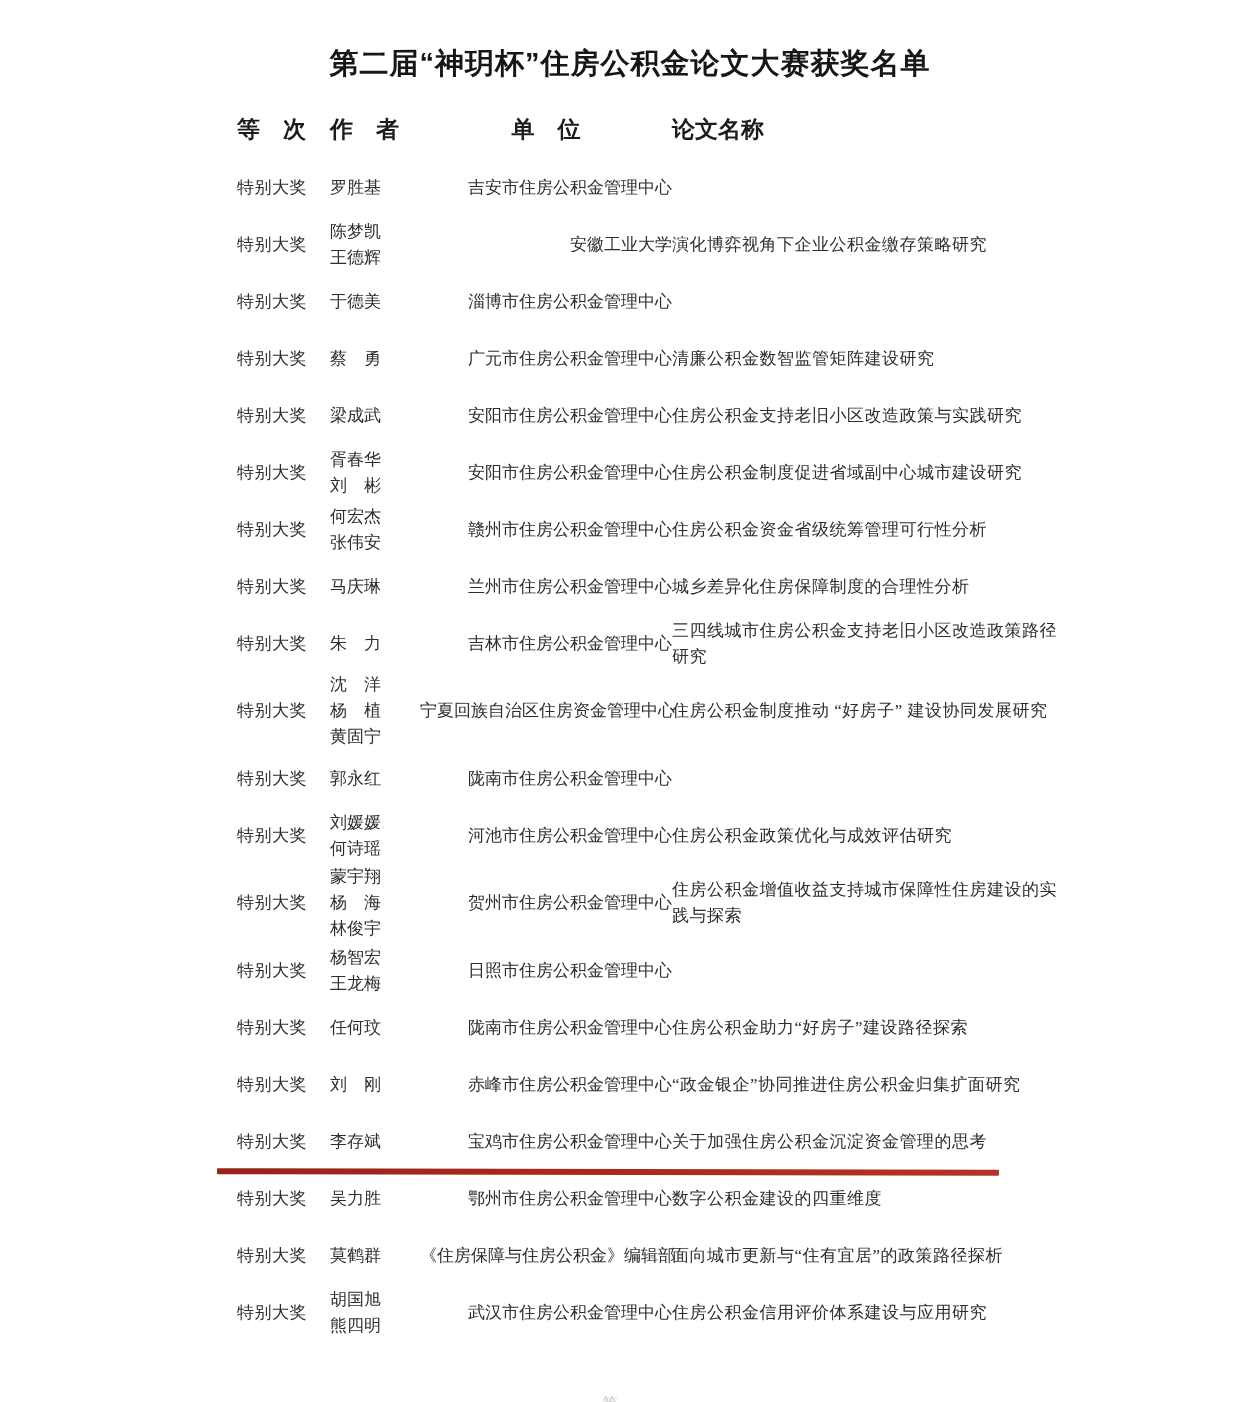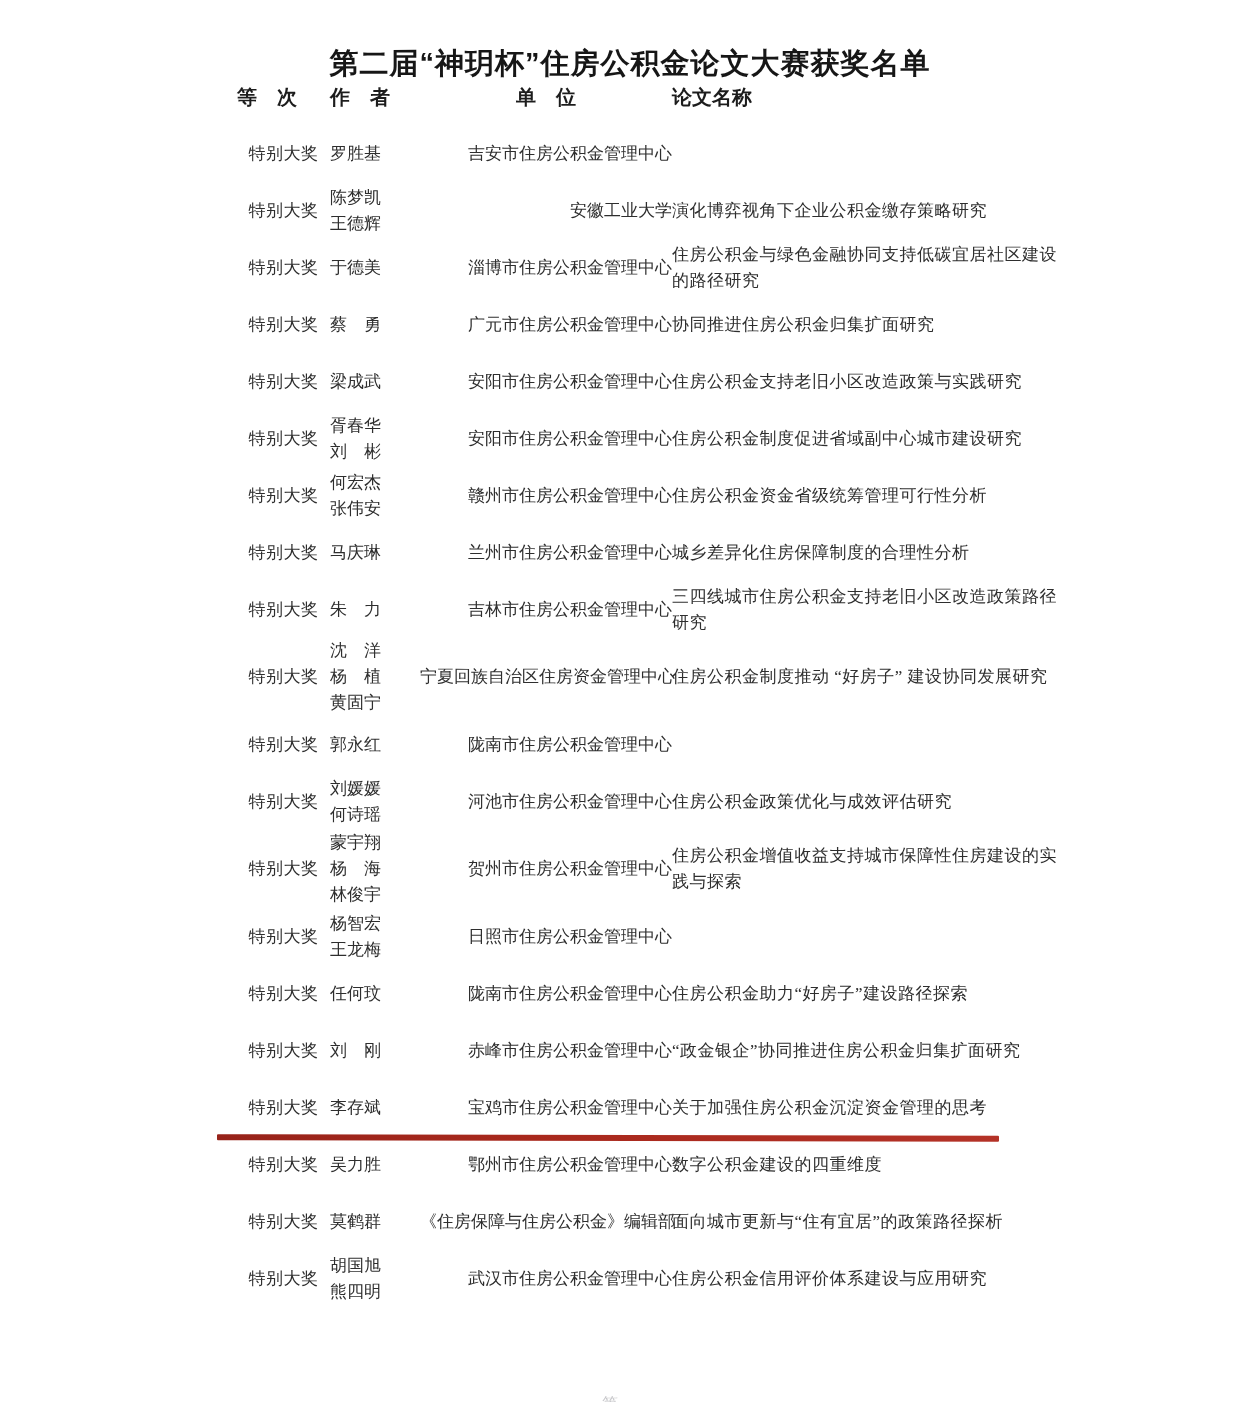--- a/index.html
+++ b/index.html
@@ -25,35 +25,36 @@
   .tbl{
     padding-left:237px;
     padding-right:190px;
   }
   .grid-row{
     display:grid;
     grid-template-columns:93px 90px 252px 1fr;
     align-items:center;
   }
   .hdr{
+    margin-top:30px;
     font-family:"Liberation Sans","DejaVu Sans",sans-serif;
     font-weight:bold;
-    font-size:20px;
+    font-size:23px;
     color:#1c1c1c;
   }
   .hdr .h-org{text-align:center;}
   .hdr .h-paper{text-align:left;}
   #rows{margin-top:14px;}
   .row{
     min-height:57px;
     position:relative;
     font-size:17px;
     line-height:26px;
   }
-  .c-rank{letter-spacing:0.5px;text-align:center;}
+  .c-rank{letter-spacing:0.5px;}
   .c-auth span{display:block;}
   .c-org{text-align:right;white-space:nowrap;}
   .c-paper{letter-spacing:0.5px;padding-right:2px;}
   .redline{
     position:absolute;
     left:-20px;
     bottom:-5px;
     width:782px;
     height:6px;
     background:linear-gradient(90deg,#97231a,#a8281c 40%,#b43227);
@@ -104,29 +105,28 @@
           </div>
           <div class="c-org">安徽工业大学</div>
           <div class="c-paper">演化博弈视角下企业公积金缴存策略研究</div>
         </div>
         <div class="row grid-row">
           <div class="c-rank">特别大奖</div>
           <div class="c-auth">
             <span>于德美</span>
           </div>
           <div class="c-org">淄博市住房公积金管理中心</div>
-          <div class="c-paper">住房公积金与绿色金融协同支持低碳宜居社区建设的路径研究</div>
         </div>
         <div class="row grid-row">
           <div class="c-rank">特别大奖</div>
           <div class="c-auth">
             <span>蔡　勇</span>
           </div>
           <div class="c-org">广元市住房公积金管理中心</div>
-          <div class="c-paper">协同推进住房公积金归集扩面研究</div>
+          <div class="c-paper">清廉公积金数智监管矩阵建设研究</div>
         </div>
         <div class="row grid-row">
           <div class="c-rank">特别大奖</div>
           <div class="c-auth">
             <span>梁成武</span>
           </div>
           <div class="c-org">安阳市住房公积金管理中心</div>
           <div class="c-paper">住房公积金支持老旧小区改造政策与实践研究</div>
         </div>
         <div class="row grid-row">

